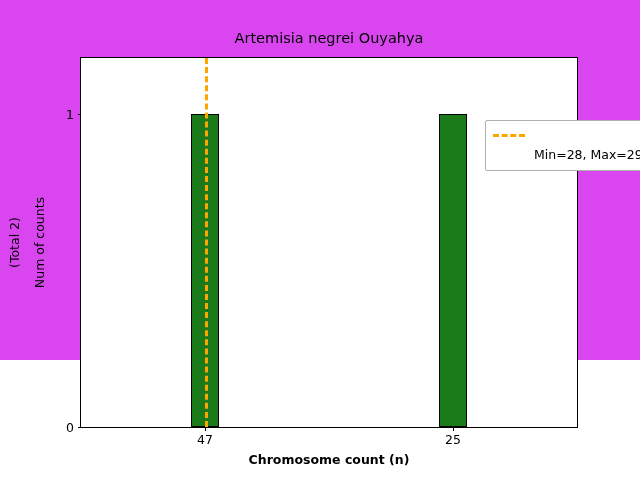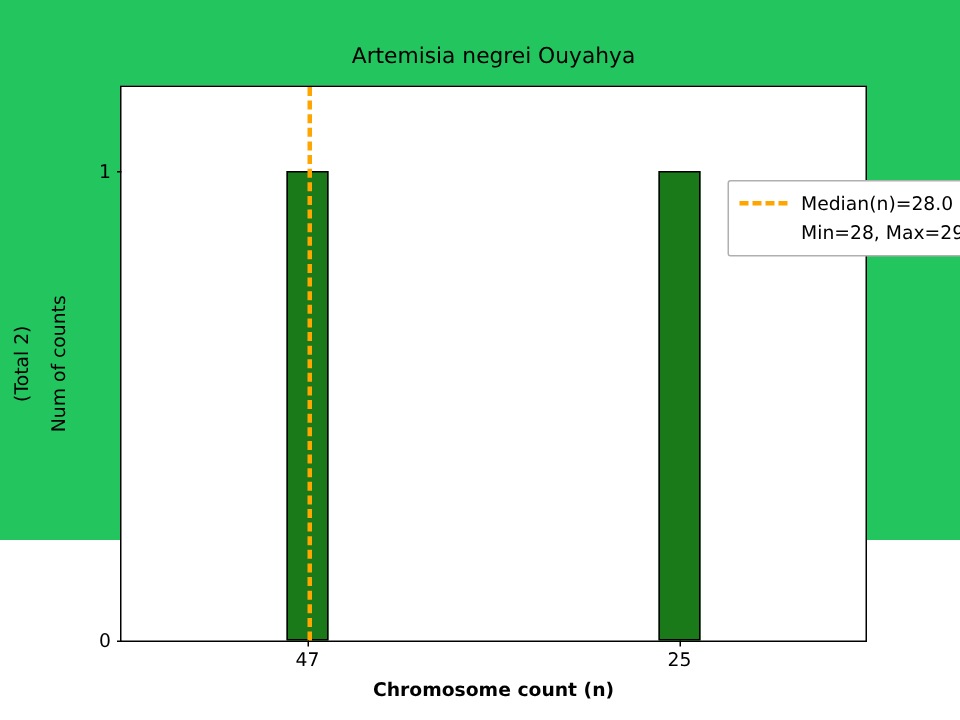--- a/index.html
+++ b/index.html
@@ -13,21 +13,21 @@
     position: relative;
     font-family: "DejaVu Sans", sans-serif;
     overflow: hidden;
   }
 
   #figure {
     position: absolute;
     left: 0; top: 0;
     width: 640px;
     height: 360px;
-    background: #22c55e;
+    background: #d946ef;
   }
 
   
   #chart-title {
     position: absolute;
     left: 80px;
     top: 30px;
     width: 498px;
     text-align: center;
     font-size: 14.5px;
@@ -204,21 +204,20 @@
     <div class="ytick-label" id="ytick-label-1" style="top: 56.2881px;">1</div>
 
     <div class="xtick-mark" id="xtick-mark-0" style="left: 124px;"></div>
     <div class="xtick-label" id="xtick-label-0" style="left: 124px;">47</div>
     <div class="xtick-mark" id="xtick-mark-1" style="left: 372px;"></div>
     <div class="xtick-label" id="xtick-label-1" style="left: 372px;">25</div>
 
     <div id="legend">
       <div class="legend-row">
         <span class="legend-swatch"></span>
-        <span class="legend-text">Median(n)=28.0</span>
       </div>
       <div class="legend-row">
         <span class="legend-swatch blank"></span>
         <span class="legend-text">Min=28, Max=29</span>
       </div>
     </div>
 
   </div>
 
   <div id="xlabel">Chromosome count (n)</div>

